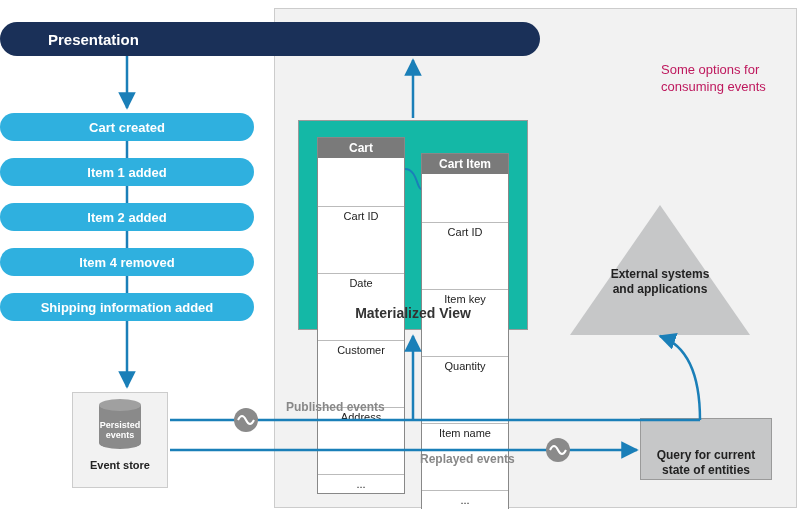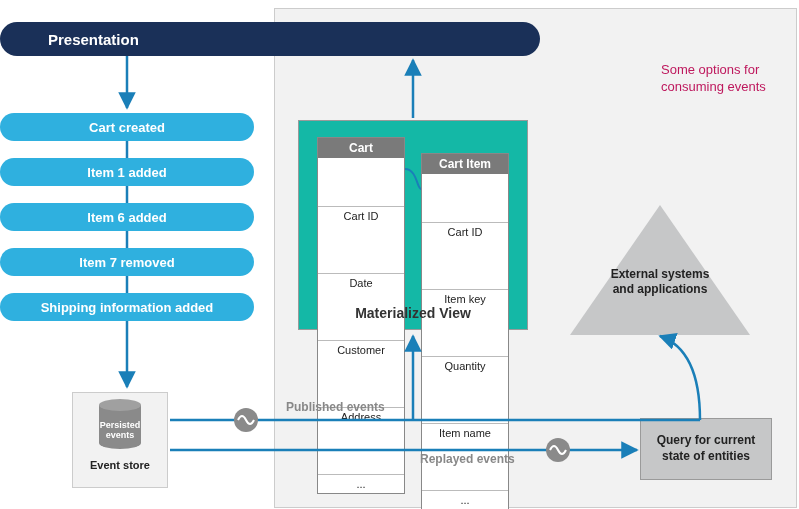--- a/index.html
+++ b/index.html
@@ -131,21 +131,21 @@
     position:absolute; left:-56px; top:62px; width:112px;
     font-weight:700; font-size:12px; text-align:center;
     line-height:1.25;
   }
   .query-box {
     position: absolute;
     left: 640px; top: 418px;
     width: 132px; height: 62px;
     background: #c6c7c8;
     border: 1px solid #9a9a9a;
-    display:flex; align-items:center; justify-content:center;
+    display:flex; align-items:flex-end; justify-content:center;
     font-weight:700; font-size:12px; text-align:center;
     line-height:1.3;
   }
   .label {
     position:absolute;
     font-size:12px;
     color:#888;
     font-weight:600;
   }
   svg.arrows {
@@ -165,24 +165,24 @@
   <span>Presentation</span>
 </div>
 
 <div class="event-pill" style="top:113px">
     <span>Cart created</span>
   </div>
 <div class="event-pill" style="top:158px">
     <span>Item 1 added</span>
   </div>
 <div class="event-pill" style="top:203px">
-    <span>Item 6 added</span>
+    <span>Item 2 added</span>
   </div>
 <div class="event-pill" style="top:248px">
-    <span>Item 7 removed</span>
+    <span>Item 4 removed</span>
   </div>
 <div class="event-pill" style="top:293px">
     <span>Shipping information added</span>
   </div>
 
 <div class="mv-box">
   <div class="table" style="left:18px; top:16px">
     <div class="hdr">Cart</div>
     <div class="row">Cart ID</div>
     <div class="row">Date</div>

